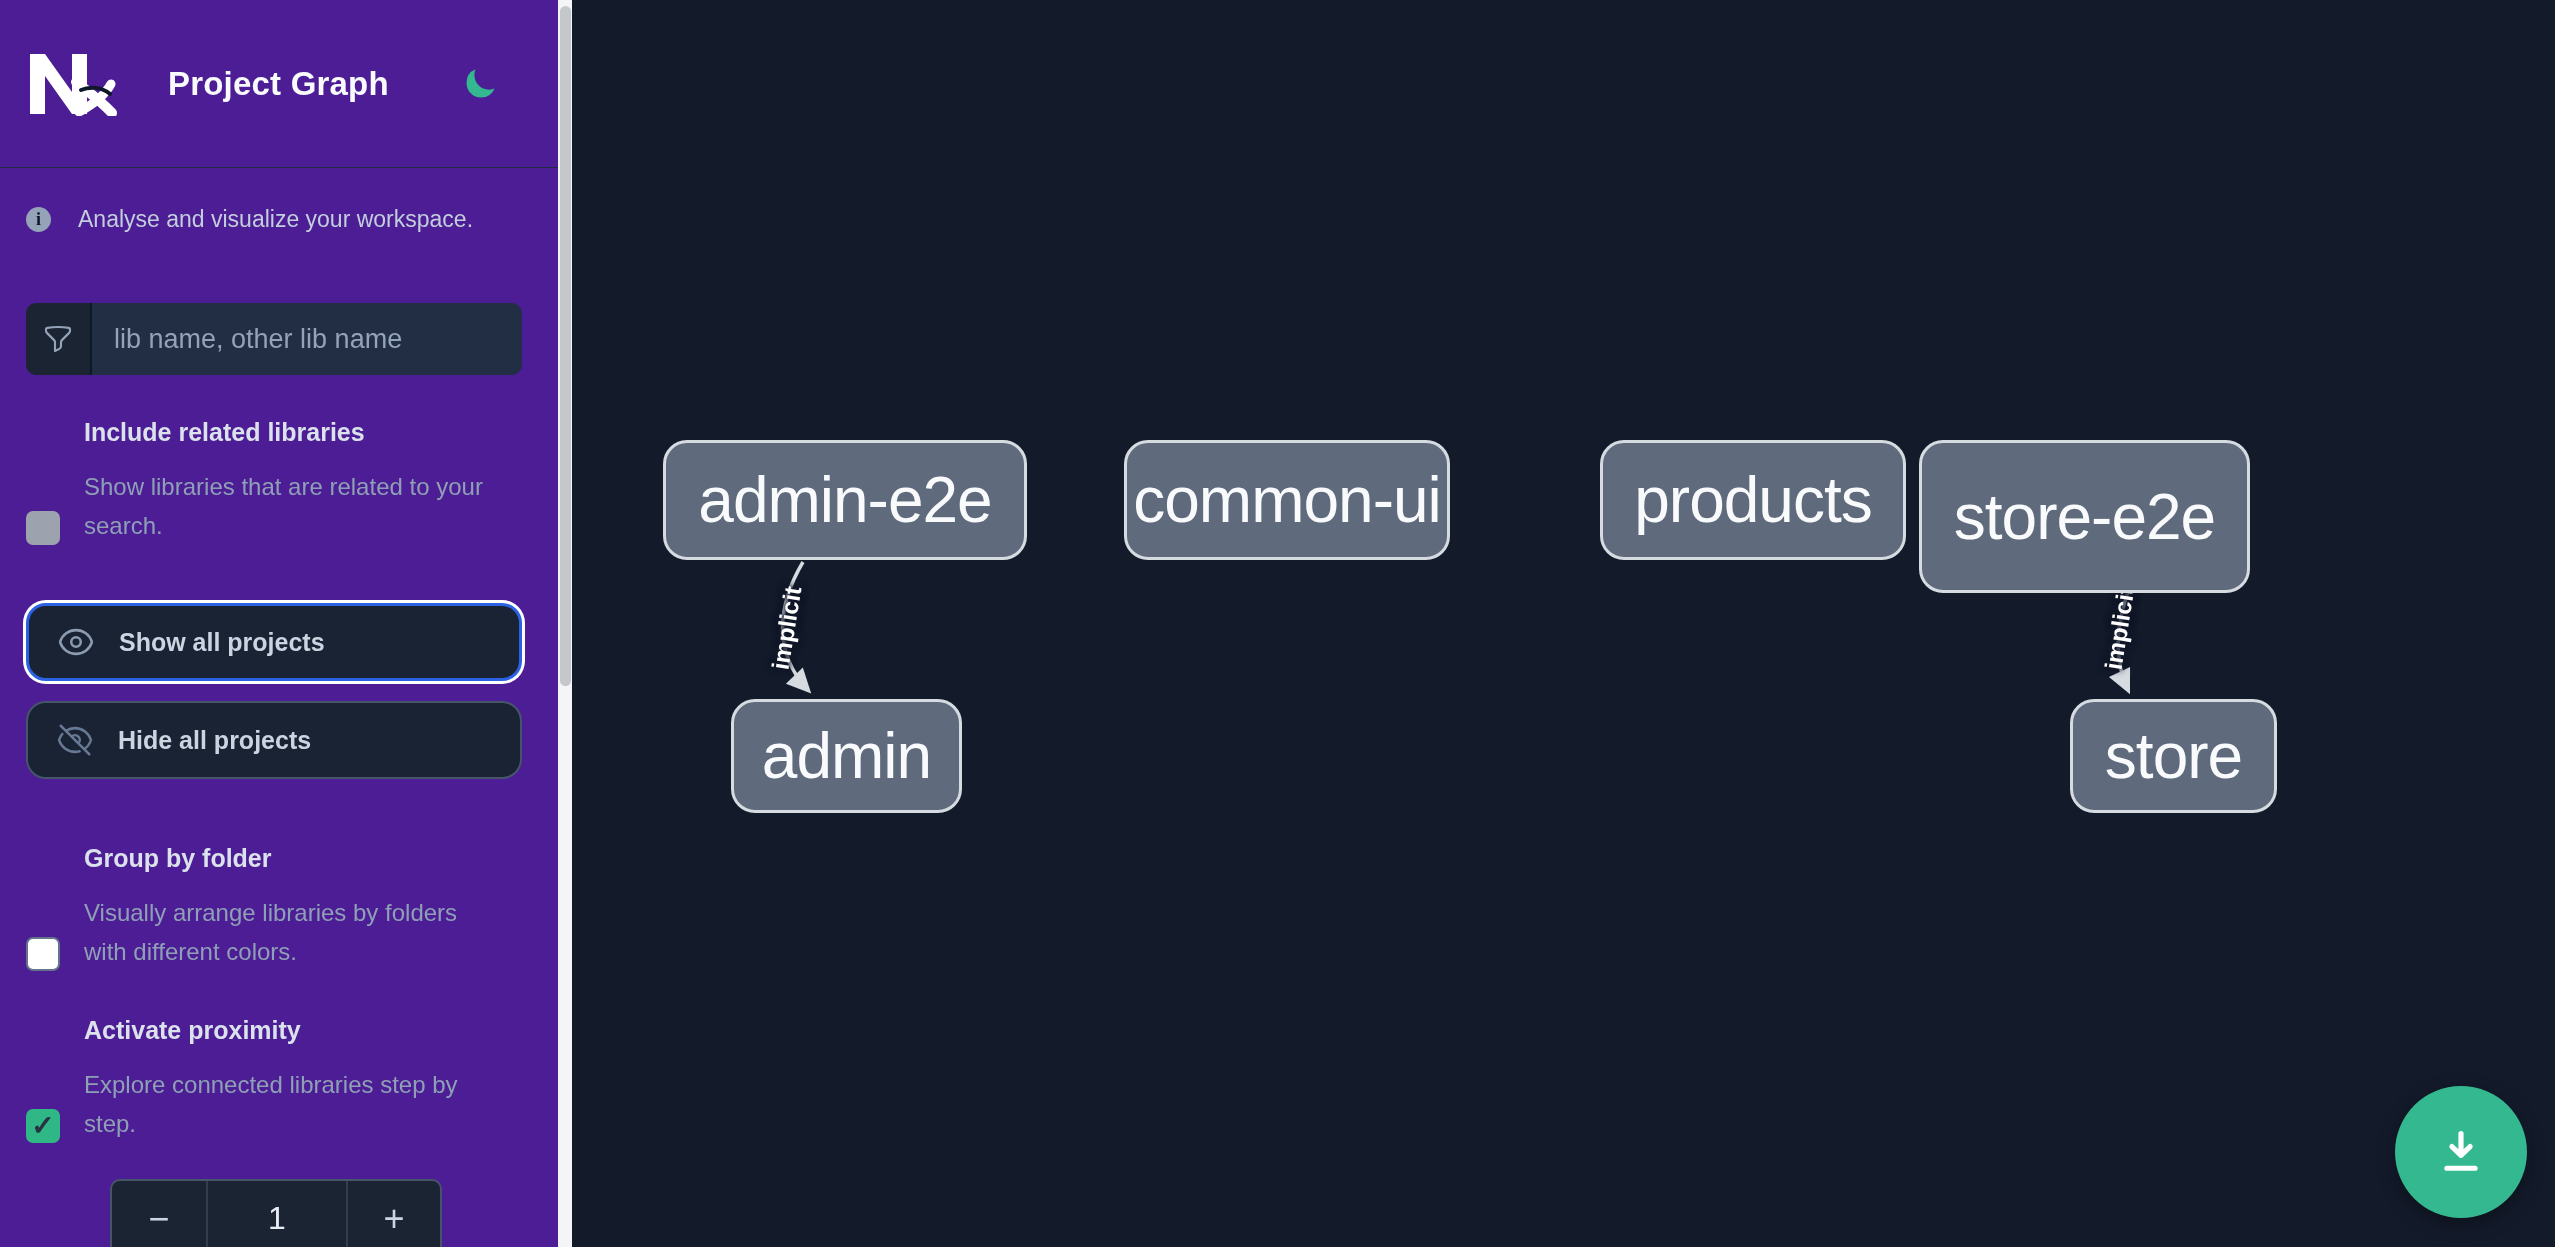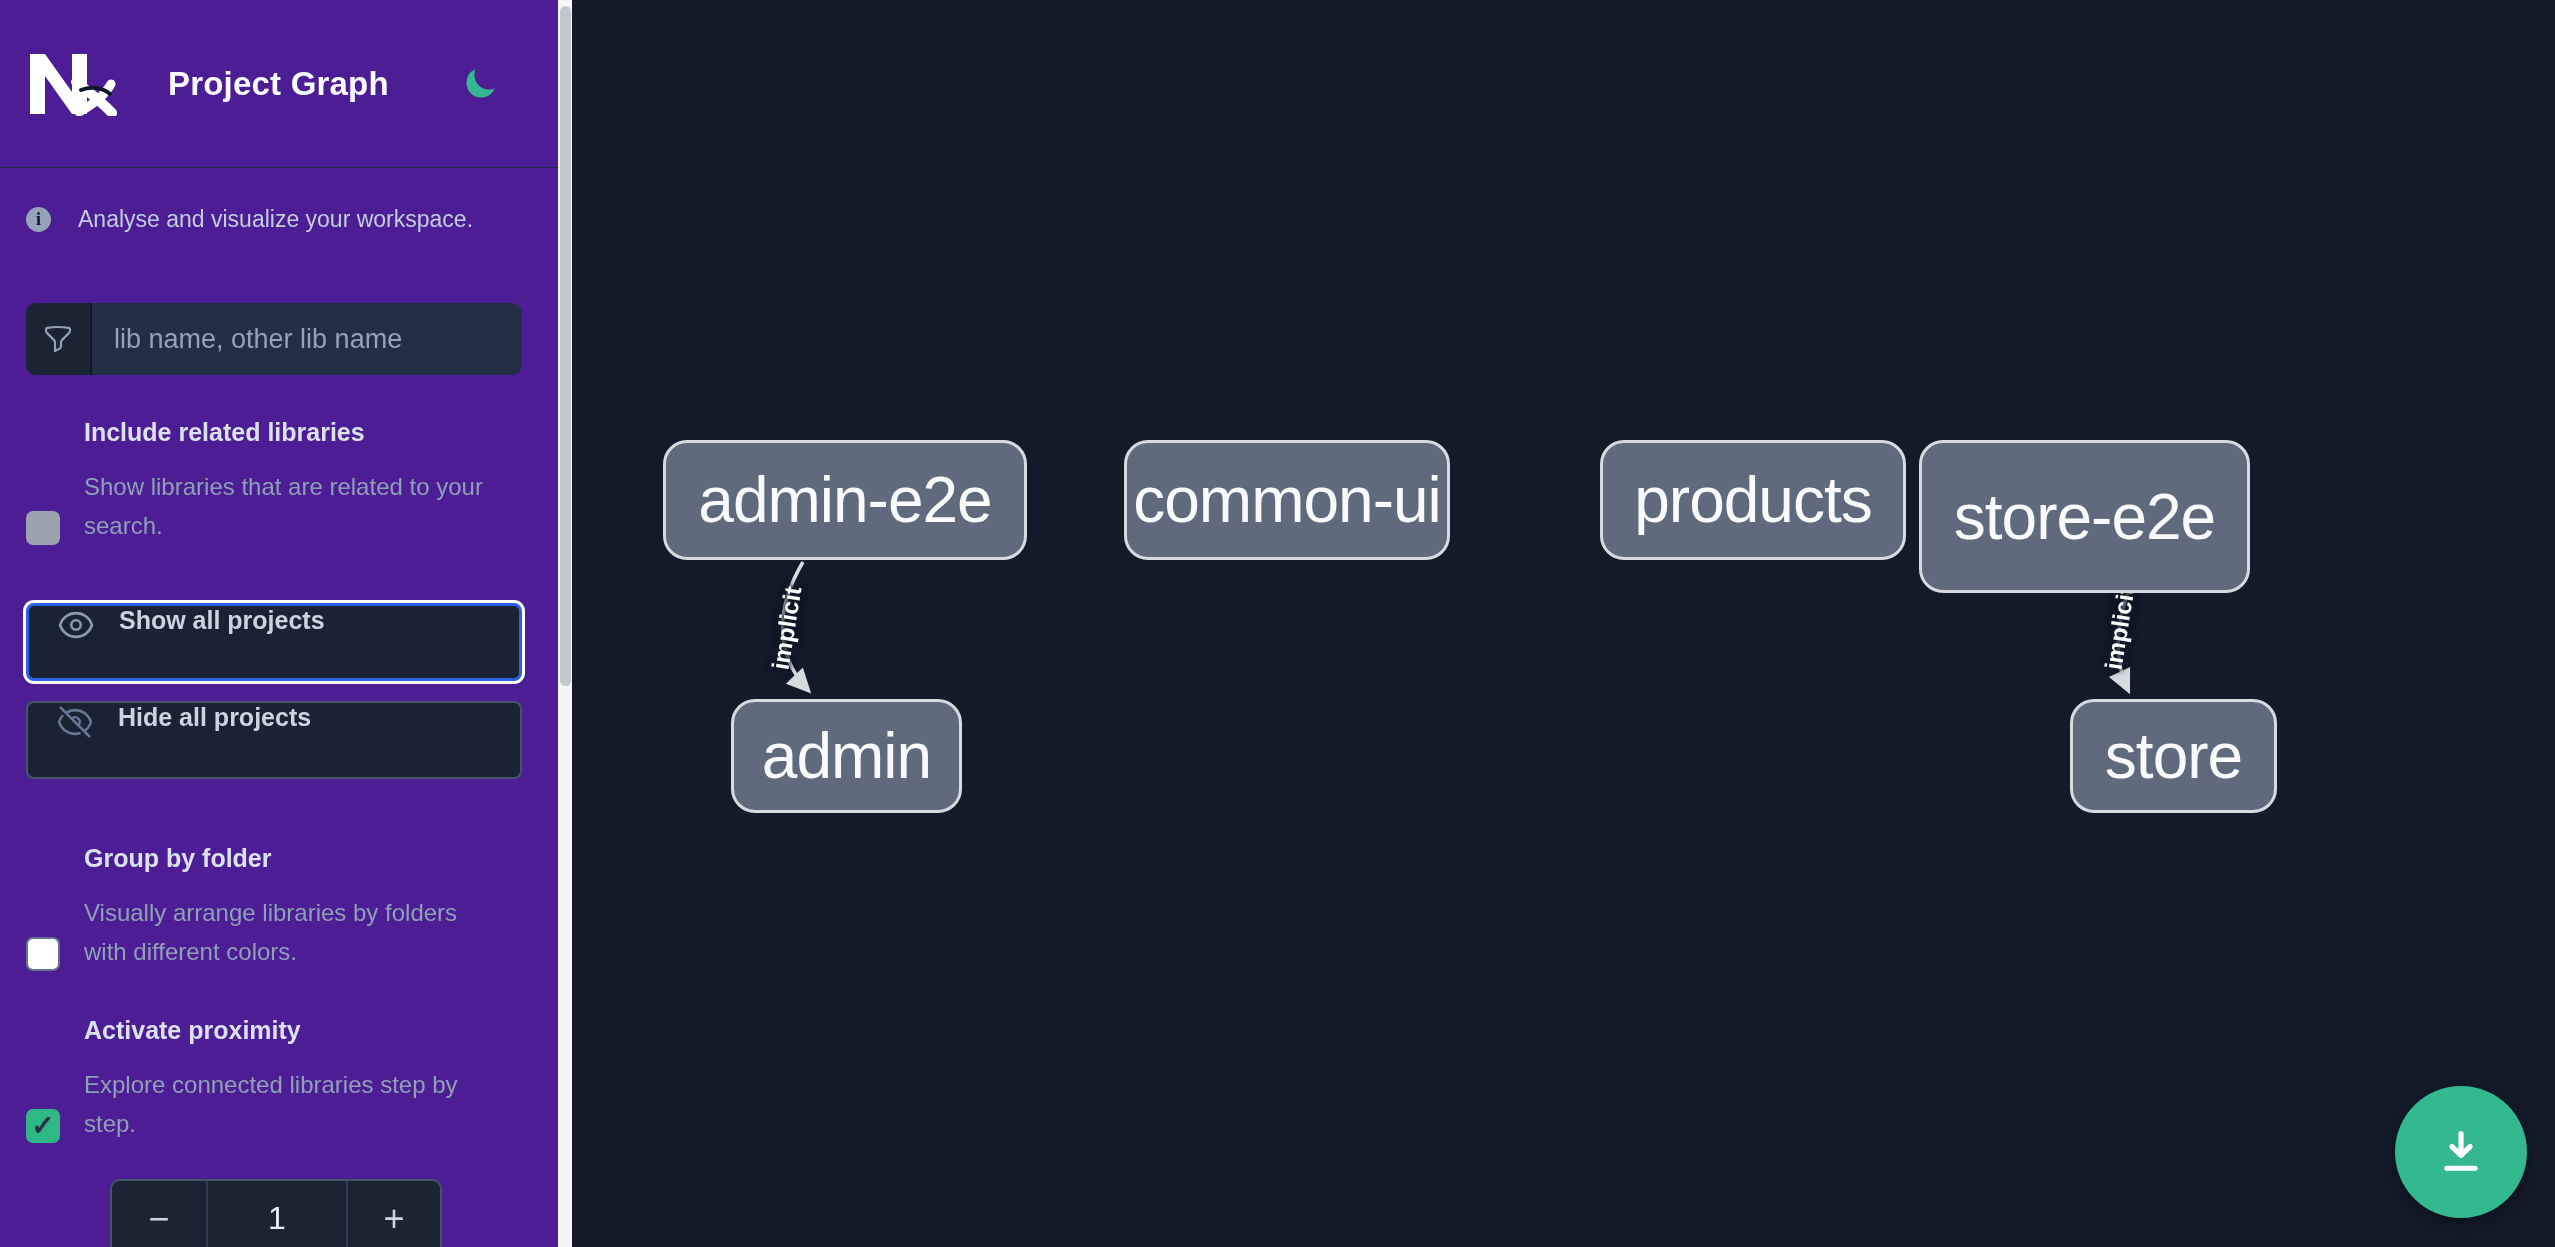--- a/index.html
+++ b/index.html
@@ -118,26 +118,26 @@
     display:flex; align-items:center; justify-content:center;
   }
   .checkbox.gray  { background:#9ca3af; }
   .checkbox.white { background:#ffffff; border:2px solid #64748b; }
   .checkbox.green { background:#2fb886; }
   .checkbox .tick { color:#273243; font-size:28px; font-weight:700; line-height:1; }
   .opt-label { font-size:25px; font-weight:700; color:#dbe2ec; line-height:1.25; }
   .opt-desc  { font-size:24px; color:#8fa0b6; line-height:1.6; margin-top:20px; }
 
   .sb-btn {
-    display:flex; 
+    display:flex; align-items:center;
     margin:0 36px 0 26px;
     width:496px; height:78px;
     background:#1a2334;
     border:2px solid #475569;
-    border-radius:8px;
+    border-radius:20px;
     cursor:pointer;
     padding:0 28px;
     gap:24px;
     color:#cbd5e1;
     font-size:25px; font-weight:700;
     font-family:"Liberation Sans", sans-serif;
   }
   .sb-btn.focused {
     border:3px solid #2b62e3;
     box-shadow:0 0 0 3px #ffffff;

